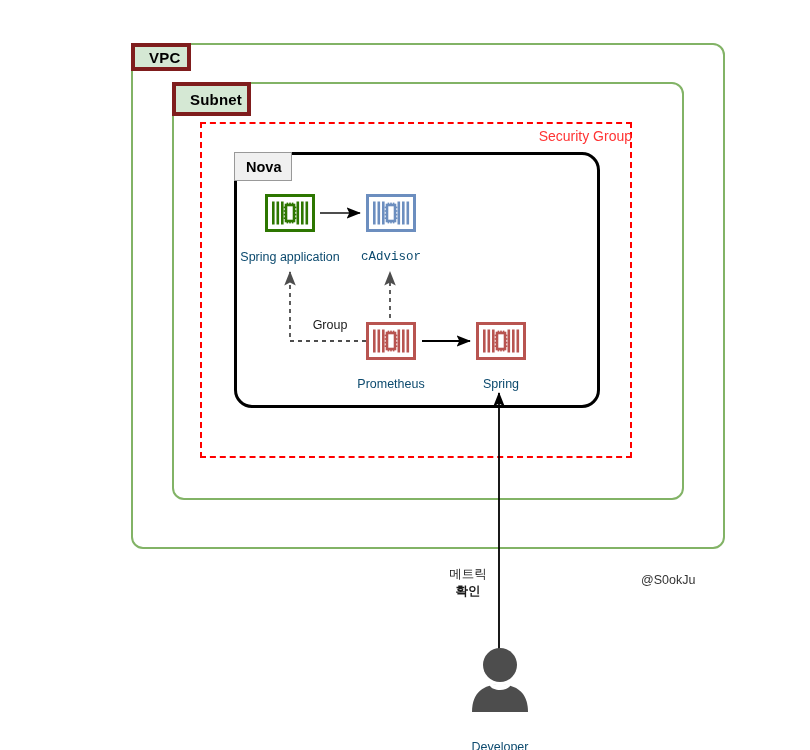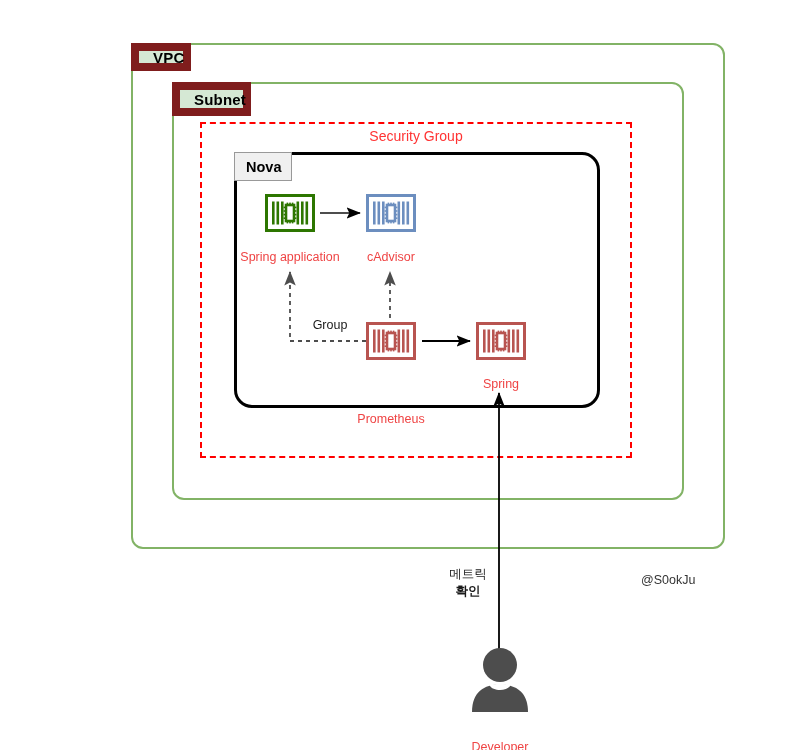--- a/index.html
+++ b/index.html
@@ -25,21 +25,21 @@
   
   .green-box {
     position: absolute;
     border: 2px solid #82b366;
     border-radius: 12px;
     background: transparent;
     box-sizing: border-box;
   }
   .green-label {
     position: absolute;
-    border: 8px solid #7f1d1d;
+    border: 4px solid #7f1d1d;
     background: #d5e8d4;
     box-sizing: border-box;
     display: flex;
     align-items: center;
     padding-left: 14px;
     font-weight: bold;
     font-size: 15px;
     color: #000000;
     letter-spacing: 0.2px;
   }
@@ -48,21 +48,21 @@
   .sg-box {
     position: absolute;
     border: 2px dashed #ff0000;
     box-sizing: border-box;
     background: transparent;
   }
   .sg-title {
     position: absolute;
     color: #ff3333;
     font-size: 14px;
-    text-align: center;
+    text-align: right;
     white-space: nowrap;
   }
 
   
   .nova-box {
     position: absolute;
     border: 3px solid #000000;
     border-radius: 18px;
     box-sizing: border-box;
     background: transparent;
@@ -78,21 +78,21 @@
     font-weight: bold;
     font-size: 14.5px;
     color: #000000;
     text-align: right;
   }
 
   
   .caption {
     position: absolute;
     font-size: 12.5px;
-    color: #ef4444;
+    color: #0c4a6e;
     text-align: center;
     white-space: nowrap;
   }
   .edge-label {
     position: absolute;
     font-size: 12.5px;
     color: #1a1a1a;
     text-align: center;
     white-space: nowrap;
   }
@@ -214,21 +214,21 @@
         <rect x="29" y="23.4" width="2.4" height="1.6"></rect>
         <rect x="21.6" y="8.6" width="1.6" height="2.4"></rect>
         <rect x="24.2" y="8.6" width="1.6" height="2.4"></rect>
         <rect x="26.8" y="8.6" width="1.6" height="2.4"></rect>
         <rect x="21.6" y="27" width="1.6" height="2.4"></rect>
         <rect x="24.2" y="27" width="1.6" height="2.4"></rect>
         <rect x="26.8" y="27" width="1.6" height="2.4"></rect>
       </g>
     </svg>
   </div>
-  <div class="caption" style="left:331px; top:250px; width:120px;">cAdvisor</div>
+  <div class="caption" style="left:331px; top:250px; width:120px;font-family:Liberation Mono, monospace;">cAdvisor</div>
 
   <div class="icon-wrap" style="left:366px; top:322px; width:50px; height:38px;">
     <svg width="50" height="38" viewBox="0 0 50 38">
       <rect x="1.5" y="1.5" width="47" height="35" fill="none" stroke="#b85450" stroke-width="3"></rect>
       <rect x="5" y="5" width="40" height="28" fill="none" stroke="#ffffff" stroke-width="1.6"></rect>
       <rect x="7" y="7.5" width="2.6" height="23" fill="#b85450"></rect>
       <rect x="11.5" y="7.5" width="2.6" height="23" fill="#b85450"></rect>
       <rect x="16" y="7.5" width="2.6" height="23" fill="#b85450"></rect>
       <rect x="31.5" y="7.5" width="2.6" height="23" fill="#b85450"></rect>
       <rect x="36" y="7.5" width="2.6" height="23" fill="#b85450"></rect>
@@ -245,21 +245,21 @@
         <rect x="29" y="23.4" width="2.4" height="1.6"></rect>
         <rect x="21.6" y="8.6" width="1.6" height="2.4"></rect>
         <rect x="24.2" y="8.6" width="1.6" height="2.4"></rect>
         <rect x="26.8" y="8.6" width="1.6" height="2.4"></rect>
         <rect x="21.6" y="27" width="1.6" height="2.4"></rect>
         <rect x="24.2" y="27" width="1.6" height="2.4"></rect>
         <rect x="26.8" y="27" width="1.6" height="2.4"></rect>
       </g>
     </svg>
   </div>
-  <div class="caption" style="left:331px; top:377px; width:120px;margin-top:35px;">Prometheus</div>
+  <div class="caption" style="left:331px; top:377px; width:120px;">Prometheus</div>
 
   <div class="icon-wrap" style="left:476px; top:322px; width:50px; height:38px;">
     <svg width="50" height="38" viewBox="0 0 50 38">
       <rect x="1.5" y="1.5" width="47" height="35" fill="none" stroke="#b85450" stroke-width="3"></rect>
       <rect x="5" y="5" width="40" height="28" fill="none" stroke="#ffffff" stroke-width="1.6"></rect>
       <rect x="7" y="7.5" width="2.6" height="23" fill="#b85450"></rect>
       <rect x="11.5" y="7.5" width="2.6" height="23" fill="#b85450"></rect>
       <rect x="16" y="7.5" width="2.6" height="23" fill="#b85450"></rect>
       <rect x="31.5" y="7.5" width="2.6" height="23" fill="#b85450"></rect>
       <rect x="36" y="7.5" width="2.6" height="23" fill="#b85450"></rect>

